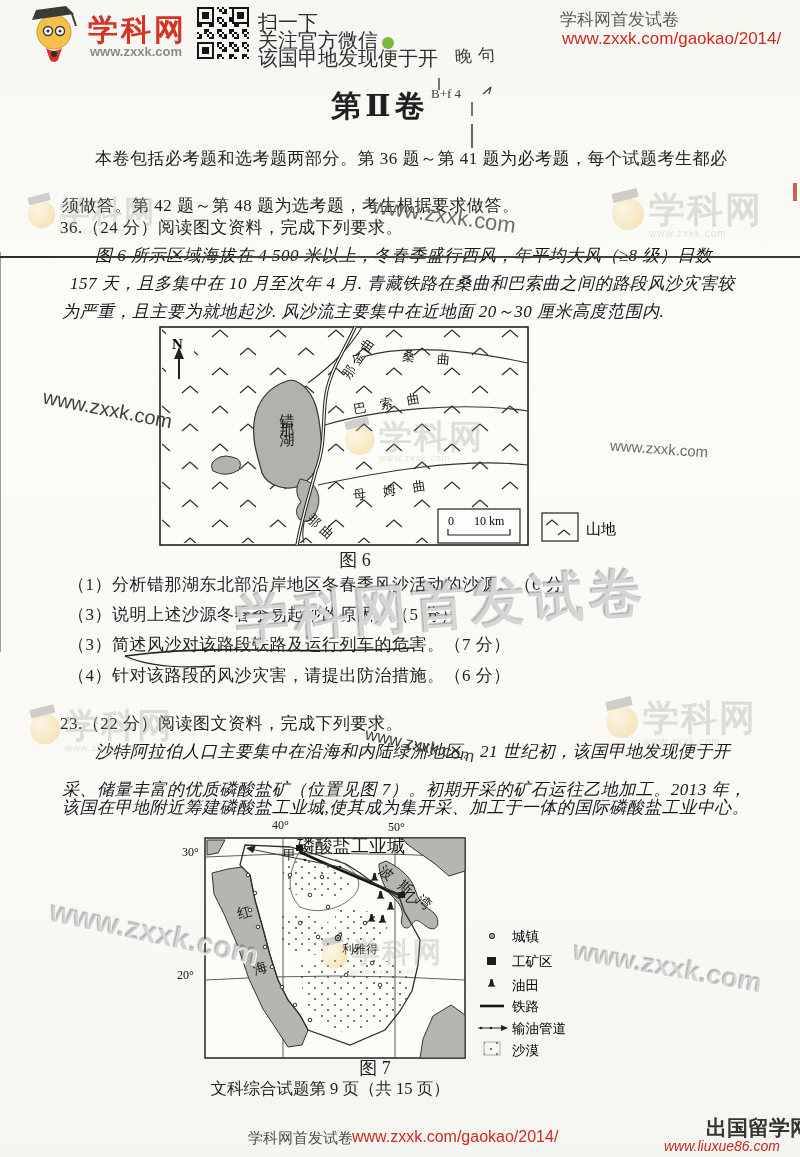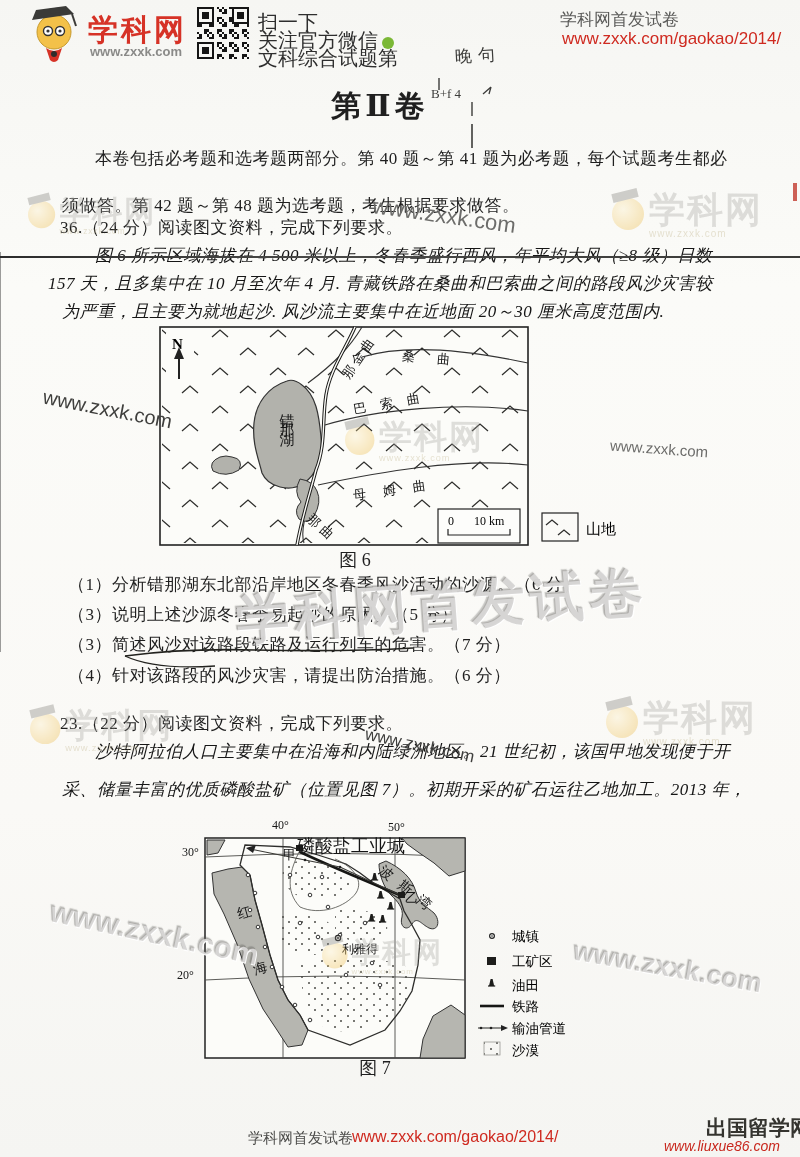--- a/index.html
+++ b/index.html
@@ -254,41 +254,41 @@
       <rect x="13" y="20" width="1" height="1" fill="#151515"></rect>
       <rect x="15" y="20" width="1" height="1" fill="#151515"></rect>
       <rect x="18" y="20" width="1" height="1" fill="#151515"></rect>
       <rect x="20" y="20" width="1" height="1" fill="#151515"></rect>
     </svg>
 
   <div class="abs qrline" style="left:258px;top:9px;">扫一下</div>
   <div class="abs" style="left:258px;top:27px;">
     <span class="qrline">关注官方微信</span><span class="greendot"></span>
   </div>
-  <div class="abs qrline" style="left:258px;top:45px;">文科综合试题第</div>
+  <div class="abs qrline" style="left:258px;top:45px;">该国甲地发现便于开</div>
 
   <div class="abs hdr-r1" style="left:560px;top:8px;">学科网首发试卷</div>
   <div class="abs hdr-r2" style="left:562px;top:29px;">www.zxxk.com/gaokao/2014/</div>
 
   <div class="abs" style="left:455px;top:44px;font-size:17px;color:#3c3c3a;transform:rotate(-3deg);letter-spacing:6px;">晚句</div>
   <svg class="abs" style="left:425px;top:72px;" width="90" height="90" viewBox="0 0 90 90">
     <text x="6" y="26" font-size="13" fill="#3c3c3a">B+f 4</text>
     <line x1="14" y1="6" x2="14" y2="18" stroke="#3c3c3a" stroke-width="1.4"></line>
     <path d="M58,22 l8,-7 M66,15 l-2,7" stroke="#3c3c3a" stroke-width="1.3" fill="none"></path>
     <line x1="47" y1="30" x2="47" y2="44" stroke="#3c3c3a" stroke-width="1.4"></line>
     <line x1="47" y1="52" x2="47" y2="76" stroke="#3c3c3a" stroke-width="1.6"></line>
   </svg>
 
   <div class="abs title" style="left:290px;top:86px;width:180px;">第Ⅱ卷</div>
-  <div class="abs song" style="left:95px;top:147px;">本卷包括必考题和选考题两部分。第 40 题～第 41 题为必考题，每个试题考生都必</div>
+  <div class="abs song" style="left:95px;top:147px;">本卷包括必考题和选考题两部分。第 36 题～第 41 题为必考题，每个试题考生都必</div>
   <div class="abs song" style="left:62px;top:194px;">须做答。第 42 题～第 48 题为选考题，考生根据要求做答。</div>
 
   <div class="abs song" style="left:60px;top:216px;">36.（24 分）阅读图文资料，完成下列要求。</div>
   <div class="abs kai" style="left:95px;top:244px;">图 6 所示区域海拔在 4 500 米以上，冬春季盛行西风，年平均大风（≥8 级）日数</div>
-  <div class="abs kai" style="left:48px;top:272px;">157 天，且多集中在 10 月至次年 4 月. 青藏铁路在桑曲和巴索曲之间的路段风沙灾害较</div>
+  <div class="abs kai" style="left:70px;top:272px;">157 天，且多集中在 10 月至次年 4 月. 青藏铁路在桑曲和巴索曲之间的路段风沙灾害较</div>
   <div class="abs kai" style="left:62px;top:300px;text-align:right;">为严重，且主要为就地起沙. 风沙流主要集中在近地面 20～30 厘米高度范围内.</div>
 
   <div class="abs scanline"></div>
   <div class="abs leftedge"></div>
   <div class="abs redstreak"></div>
 
   <svg class="abs" style="left:150px;top:325px;" width="470" height="235" viewBox="0 0 470 235">
     <defs>
       <pattern id="mtnp" patternUnits="userSpaceOnUse" width="58" height="38">
         <path d="M4,12 l8,-7 8,7" fill="none" stroke="#2f2f2d" stroke-width="1.3"></path>
@@ -342,20 +342,21 @@
   <div class="abs song" style="left:68px;top:664px;">（4）针对该路段的风沙灾害，请提出防治措施。（6 分）</div>
 
   <svg class="abs" style="left:105px;top:638px;" width="310" height="45" viewBox="0 0 310 45">
     <path d="M20,18 q60,-8 130,-6 q90,2 158,-2" fill="none" stroke="#23231f" stroke-width="1.7"></path>
     <path d="M20,18 q30,14 90,10" fill="none" stroke="#23231f" stroke-width="1.3"></path>
   </svg>
 
   <div class="abs song" style="left:60px;top:712px;">23.（22 分）阅读图文资料，完成下列要求。</div>
   <div class="abs kai" style="left:95px;top:740px;">沙特阿拉伯人口主要集中在沿海和内陆绿洲地区。21 世纪初，该国甲地发现便于开</div>
   <div class="abs kai" style="left:62px;top:778px;">采、储量丰富的优质磷酸盐矿（位置见图 7）。初期开采的矿石运往乙地加工。2013 年，</div>
+  <div class="abs kai" style="left:62px;top:796px;">该国在甲地附近筹建磷酸盐工业城,使其成为集开采、加工于一体的国际磷酸盐工业中心。</div>
 
   <svg class="abs" style="left:150px;top:815px;" width="470" height="250" viewBox="0 0 470 250">
     <defs>
       <pattern id="dotsp" patternUnits="userSpaceOnUse" width="13" height="11">
         <circle cx="3" cy="3" r="1" fill="#4c4c48"></circle>
         <circle cx="9" cy="8" r="1" fill="#4c4c48"></circle>
       </pattern>
       <g id="derrick">
           <polygon points="0,7 1.6,0 3.6,0 5.2,7" fill="#1d1d1b"></polygon>
           <line x1="-1" y1="7" x2="6.2" y2="7" stroke="#1d1d1b" stroke-width="1.2"></line>
@@ -459,20 +460,21 @@
   <div class="abs maplabel" style="left:177px;top:968px;font-size:12px;">20°</div>
   <div class="abs maplabel" style="left:297px;top:834px;font-size:18px;">磷酸盐工业城</div>
   <div class="abs maplabel" style="left:283px;top:846px;font-size:13px;">甲</div>
   <div class="abs maplabel" style="left:405px;top:889px;font-size:13px;">乙</div>
   <div class="abs maplabel" style="left:342px;top:941px;font-size:12px;">利雅得</div>
   <div class="abs maplabel vert" style="left:230px;top:897px;font-size:14px;letter-spacing:58px;transform:rotate(-16deg);">红海</div>
   <div class="abs maplabel" style="left:386px;top:862px;font-size:14px;transform:rotate(38deg);letter-spacing:10px;">波斯湾</div>
 
   <div class="abs cap" style="left:325px;top:1056px;width:100px;">图 7</div>
 
+  <div class="abs pgfoot" style="left:180px;top:1078px;width:300px;">文科综合试题第 9 页（共 15 页）</div>
   <div class="abs bfoot-label" style="left:248px;top:1129px;">学科网首发试卷</div>
   <div class="abs bfoot-url" style="left:352px;top:1128px;">www.zxxk.com/gaokao/2014/</div>
   <div class="abs partner-brand" style="left:662px;top:1114px;">出国留学网</div>
   <div class="abs partner-url" style="left:664px;top:1138px;">www.liuxue86.com</div>
 
   <div class="abs wmurl" style="left:372px;top:203px;font-size:22px;transform:rotate(8deg);">www.zxxk.com</div>
   <div class="abs wmurl" style="left:42px;top:398px;font-size:20px;color:#3f3f3d;transform:rotate(11deg);">www.zxxk.com</div>
   <div class="abs wmurl" style="left:610px;top:440px;font-size:15px;transform:rotate(4deg);">www.zxxk.com</div>
   <div class="abs wmurl" style="left:364px;top:736px;font-size:17px;color:#3f3f3d;transform:rotate(12deg);">www.zxxk.com</div>
   <div class="abs emboss" style="left:235px;top:570px;font-size:54px;letter-spacing:5px;transform:rotate(-4deg);">学科网首发试卷</div>

